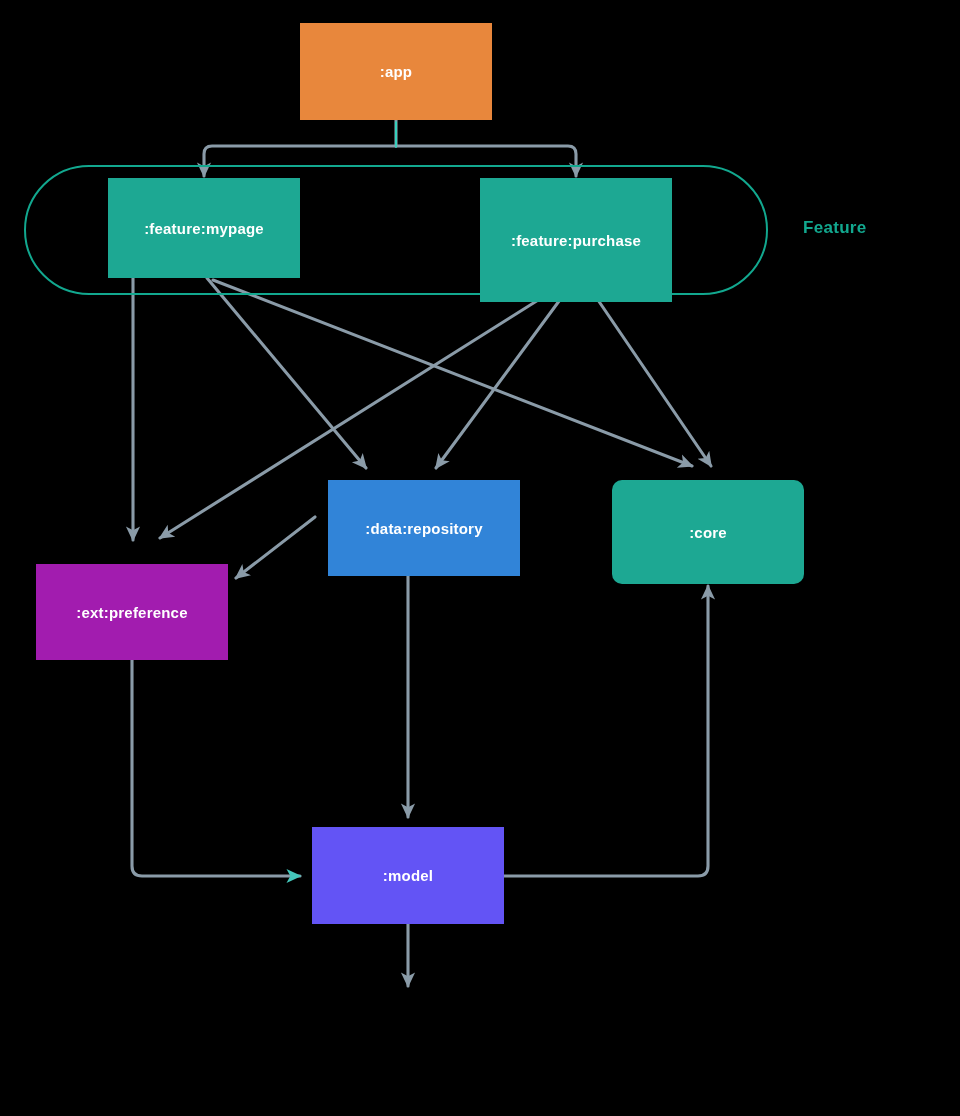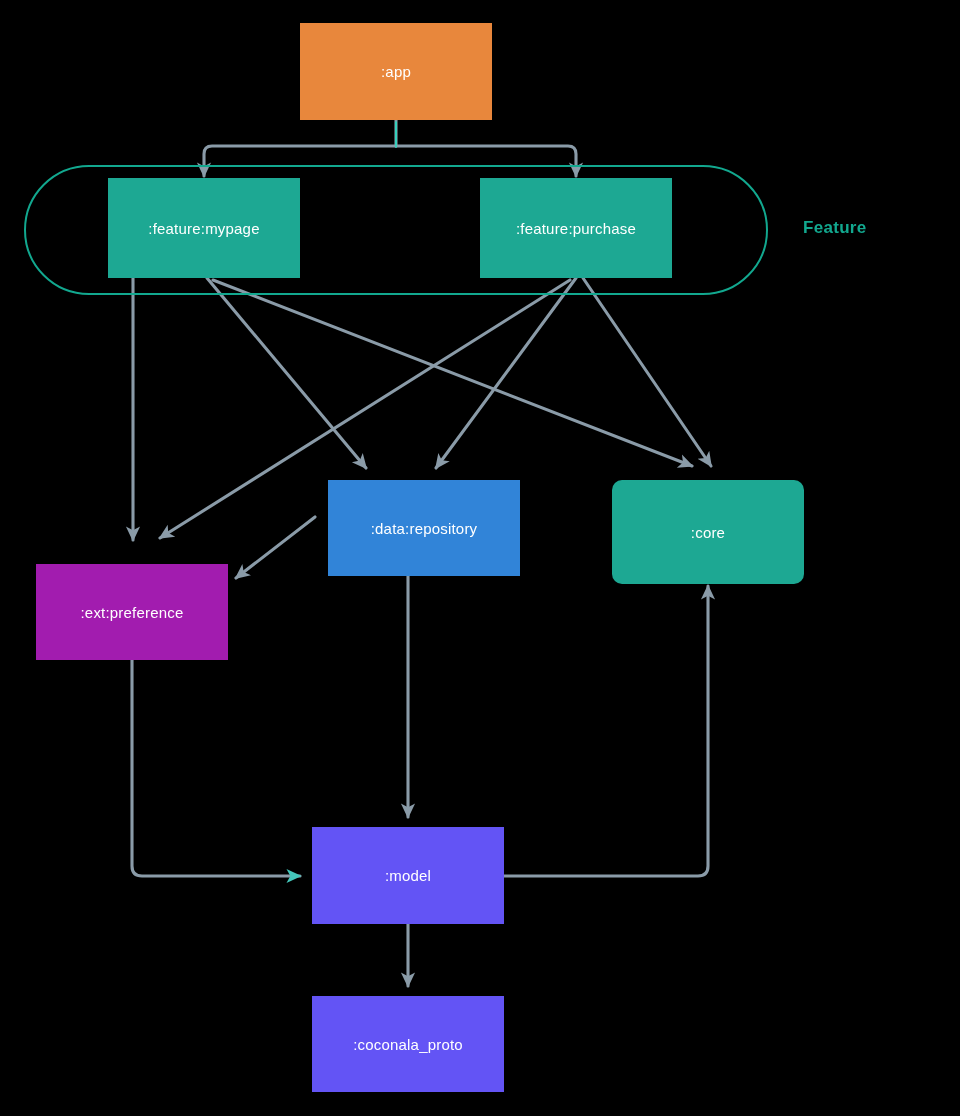--- a/index.html
+++ b/index.html
@@ -18,21 +18,21 @@
   #edges{
     position:absolute; left:0; top:0;
     width:960px; height:1116px;
     pointer-events:none;
   }
   .node{
     position:absolute;
     display:flex; align-items:center; justify-content:center;
     color:#ffffff;
     font-size:15px;
-    font-weight:400;
+    font-weight:700;
     letter-spacing:.2px;
     text-align:center;
     white-space:nowrap;
     cursor:pointer;
     z-index:3;
   }
   .group-label{
     position:absolute;
     font-size:17px;
     font-weight:bold;
@@ -93,39 +93,36 @@
   </svg>
 
   <div class="node" style="left:300px;top:23px;width:192px;height:97px;background:#E8873C;">
     <span>:app</span>
   </div>
 
   <div class="node" style="left:108px;top:178px;width:192px;height:100px;background:#1DA893;">
     <span>:feature:mypage</span>
   </div>
 
-  <div class="node" style="left:480px;top:178px;width:192px;height:100px;background:#1DA893;">
+  <div class="node" style="left:480px;top:178px;width:192px;height:124px;background:#1DA893;">
     <span>:feature:purchase</span>
   </div>
 
   <div class="node" style="left:312px;top:480px;width:192px;height:96px;background:#3184D8;margin-left:16px;">
     <span>:data:repository</span>
   </div>
 
   <div class="node" style="left:612px;top:480px;width:192px;height:104px;background:#1DA893;border-radius:10px;">
     <span>:core</span>
   </div>
 
   <div class="node" style="left:36px;top:564px;width:192px;height:96px;background:#a21caf;">
     <span>:ext:preference</span>
   </div>
 
   <div class="node" style="left:312px;top:827px;width:192px;height:97px;background:#6354F5;">
     <span>:model</span>
   </div>
 
-  <div class="node" style="left:312px;top:996px;width:192px;height:96px;background:#6354F5;">
-    <span>:coconala_proto</span>
-  </div>
 
   <div class="group-label" style="left:803px;top:218px;color:#12A88F;">Feature</div>
 
 </div>
 
 </body></html>

